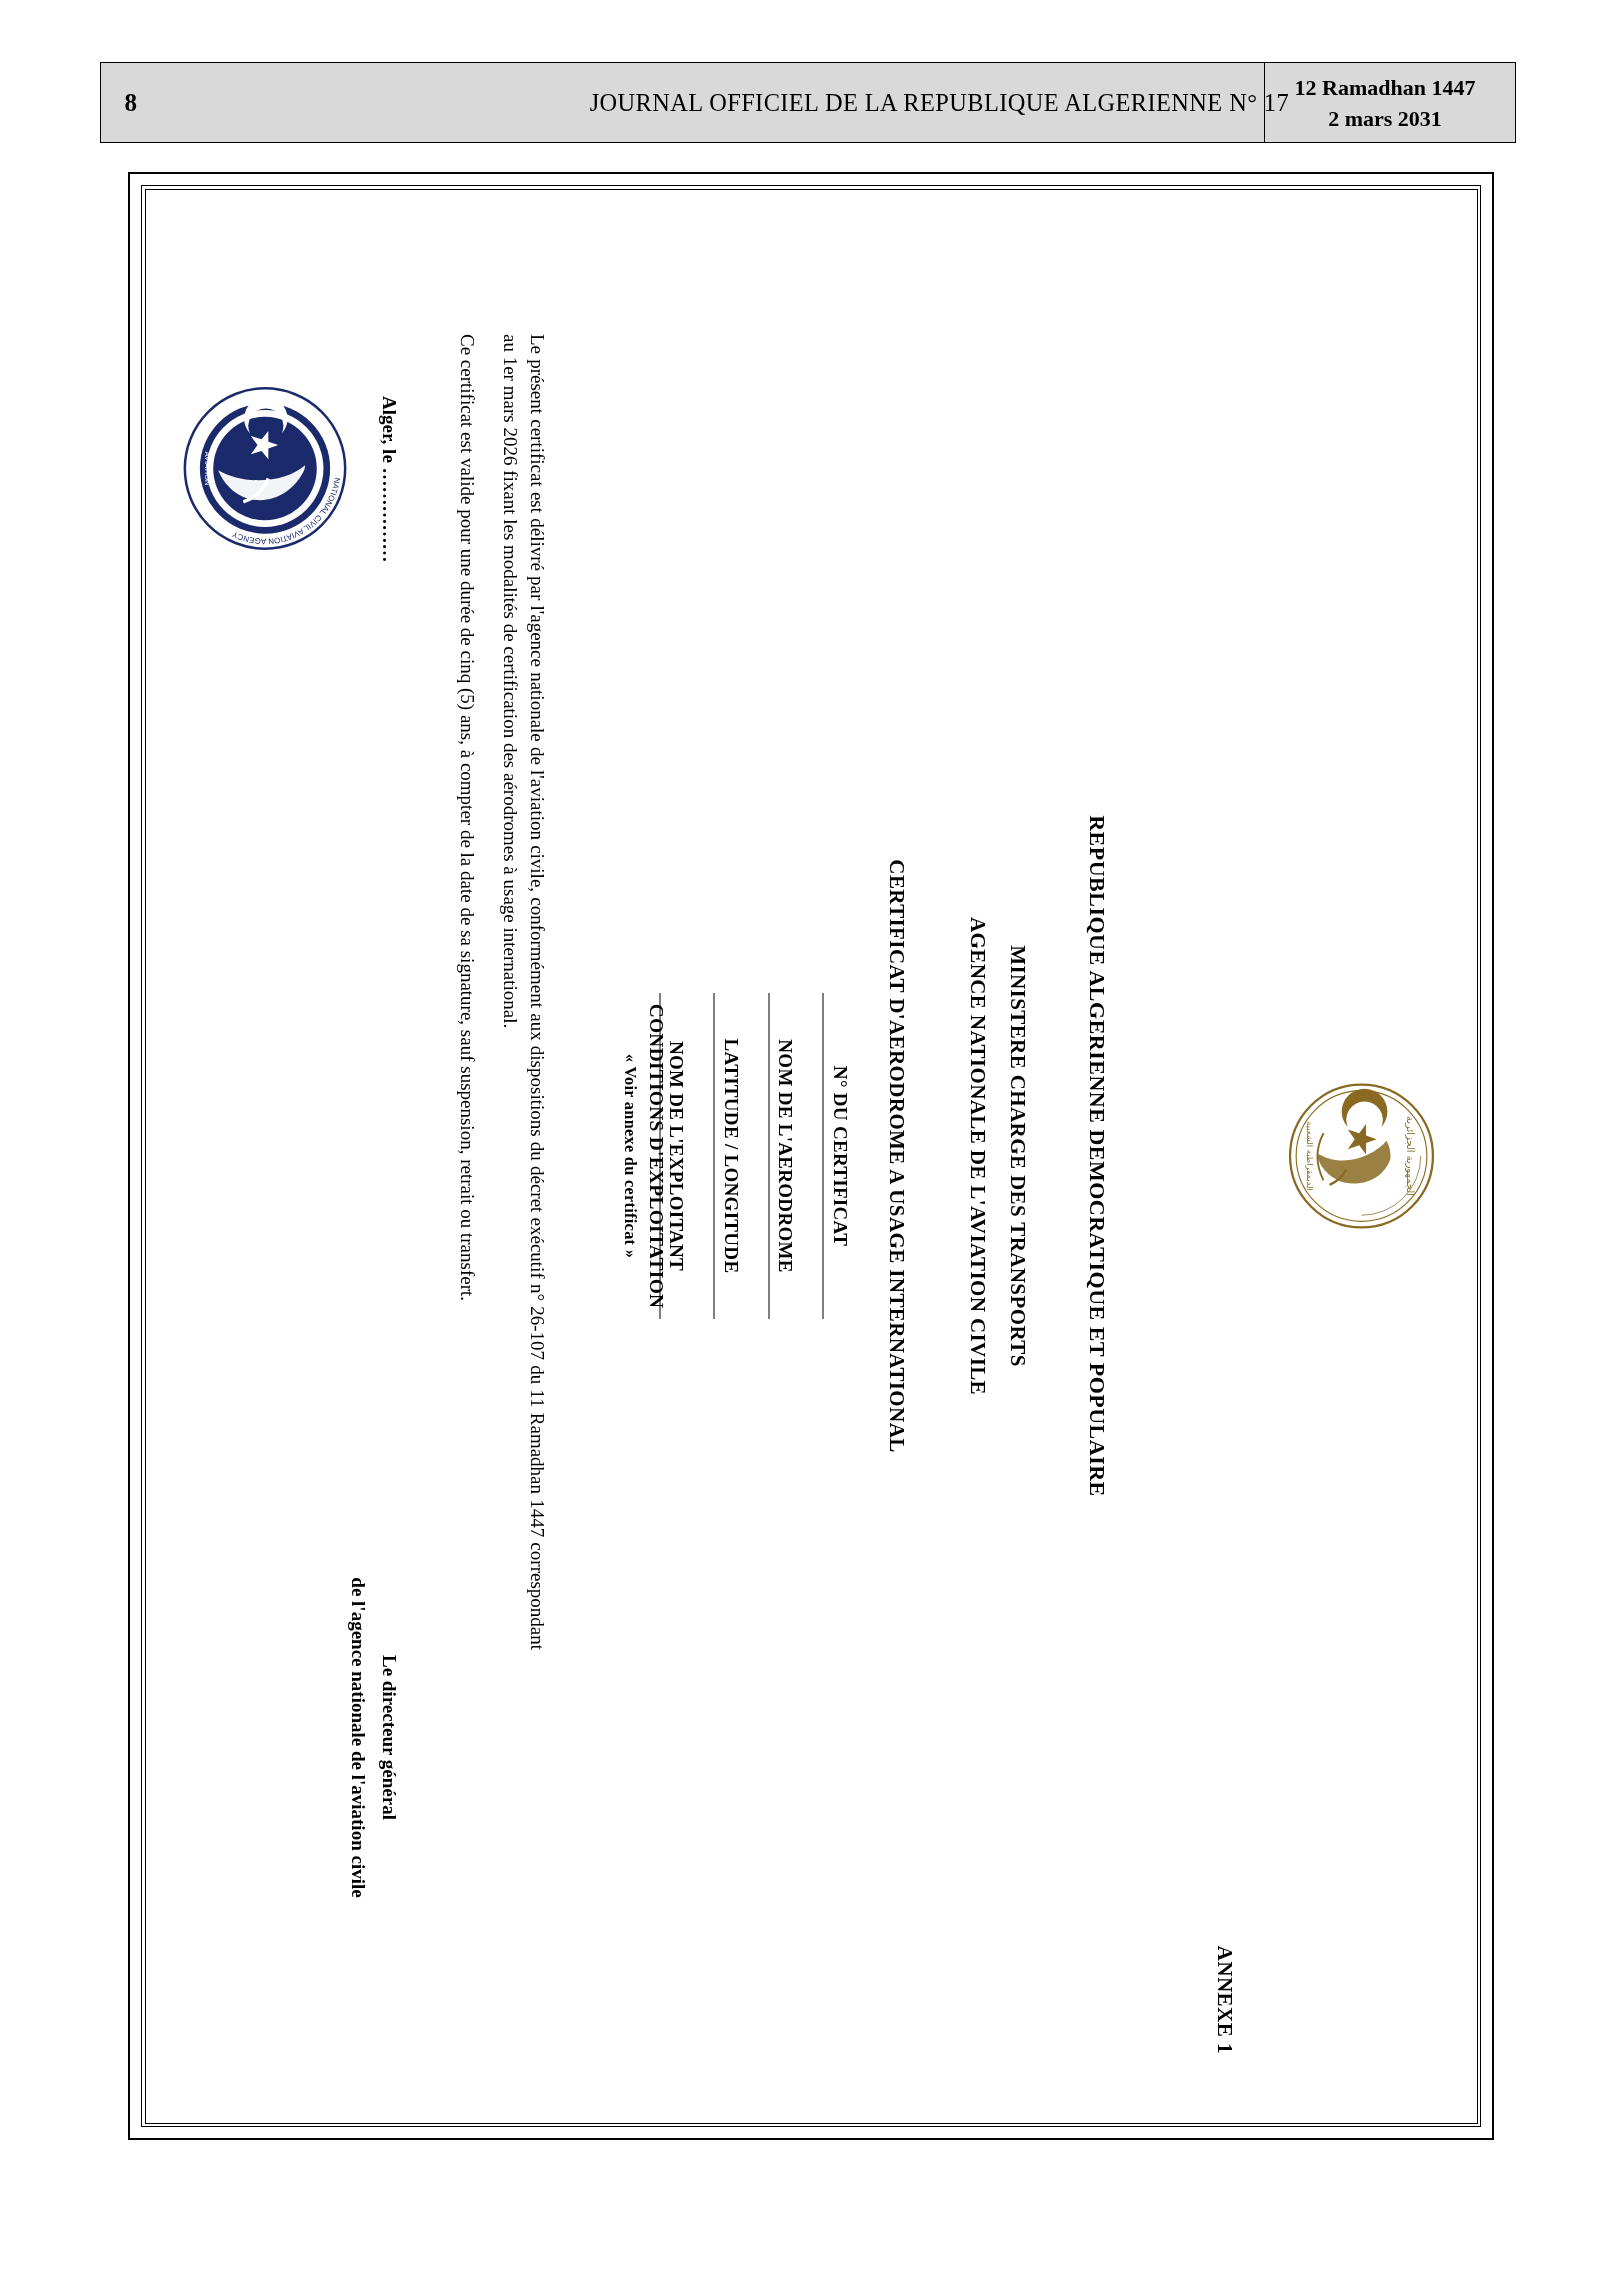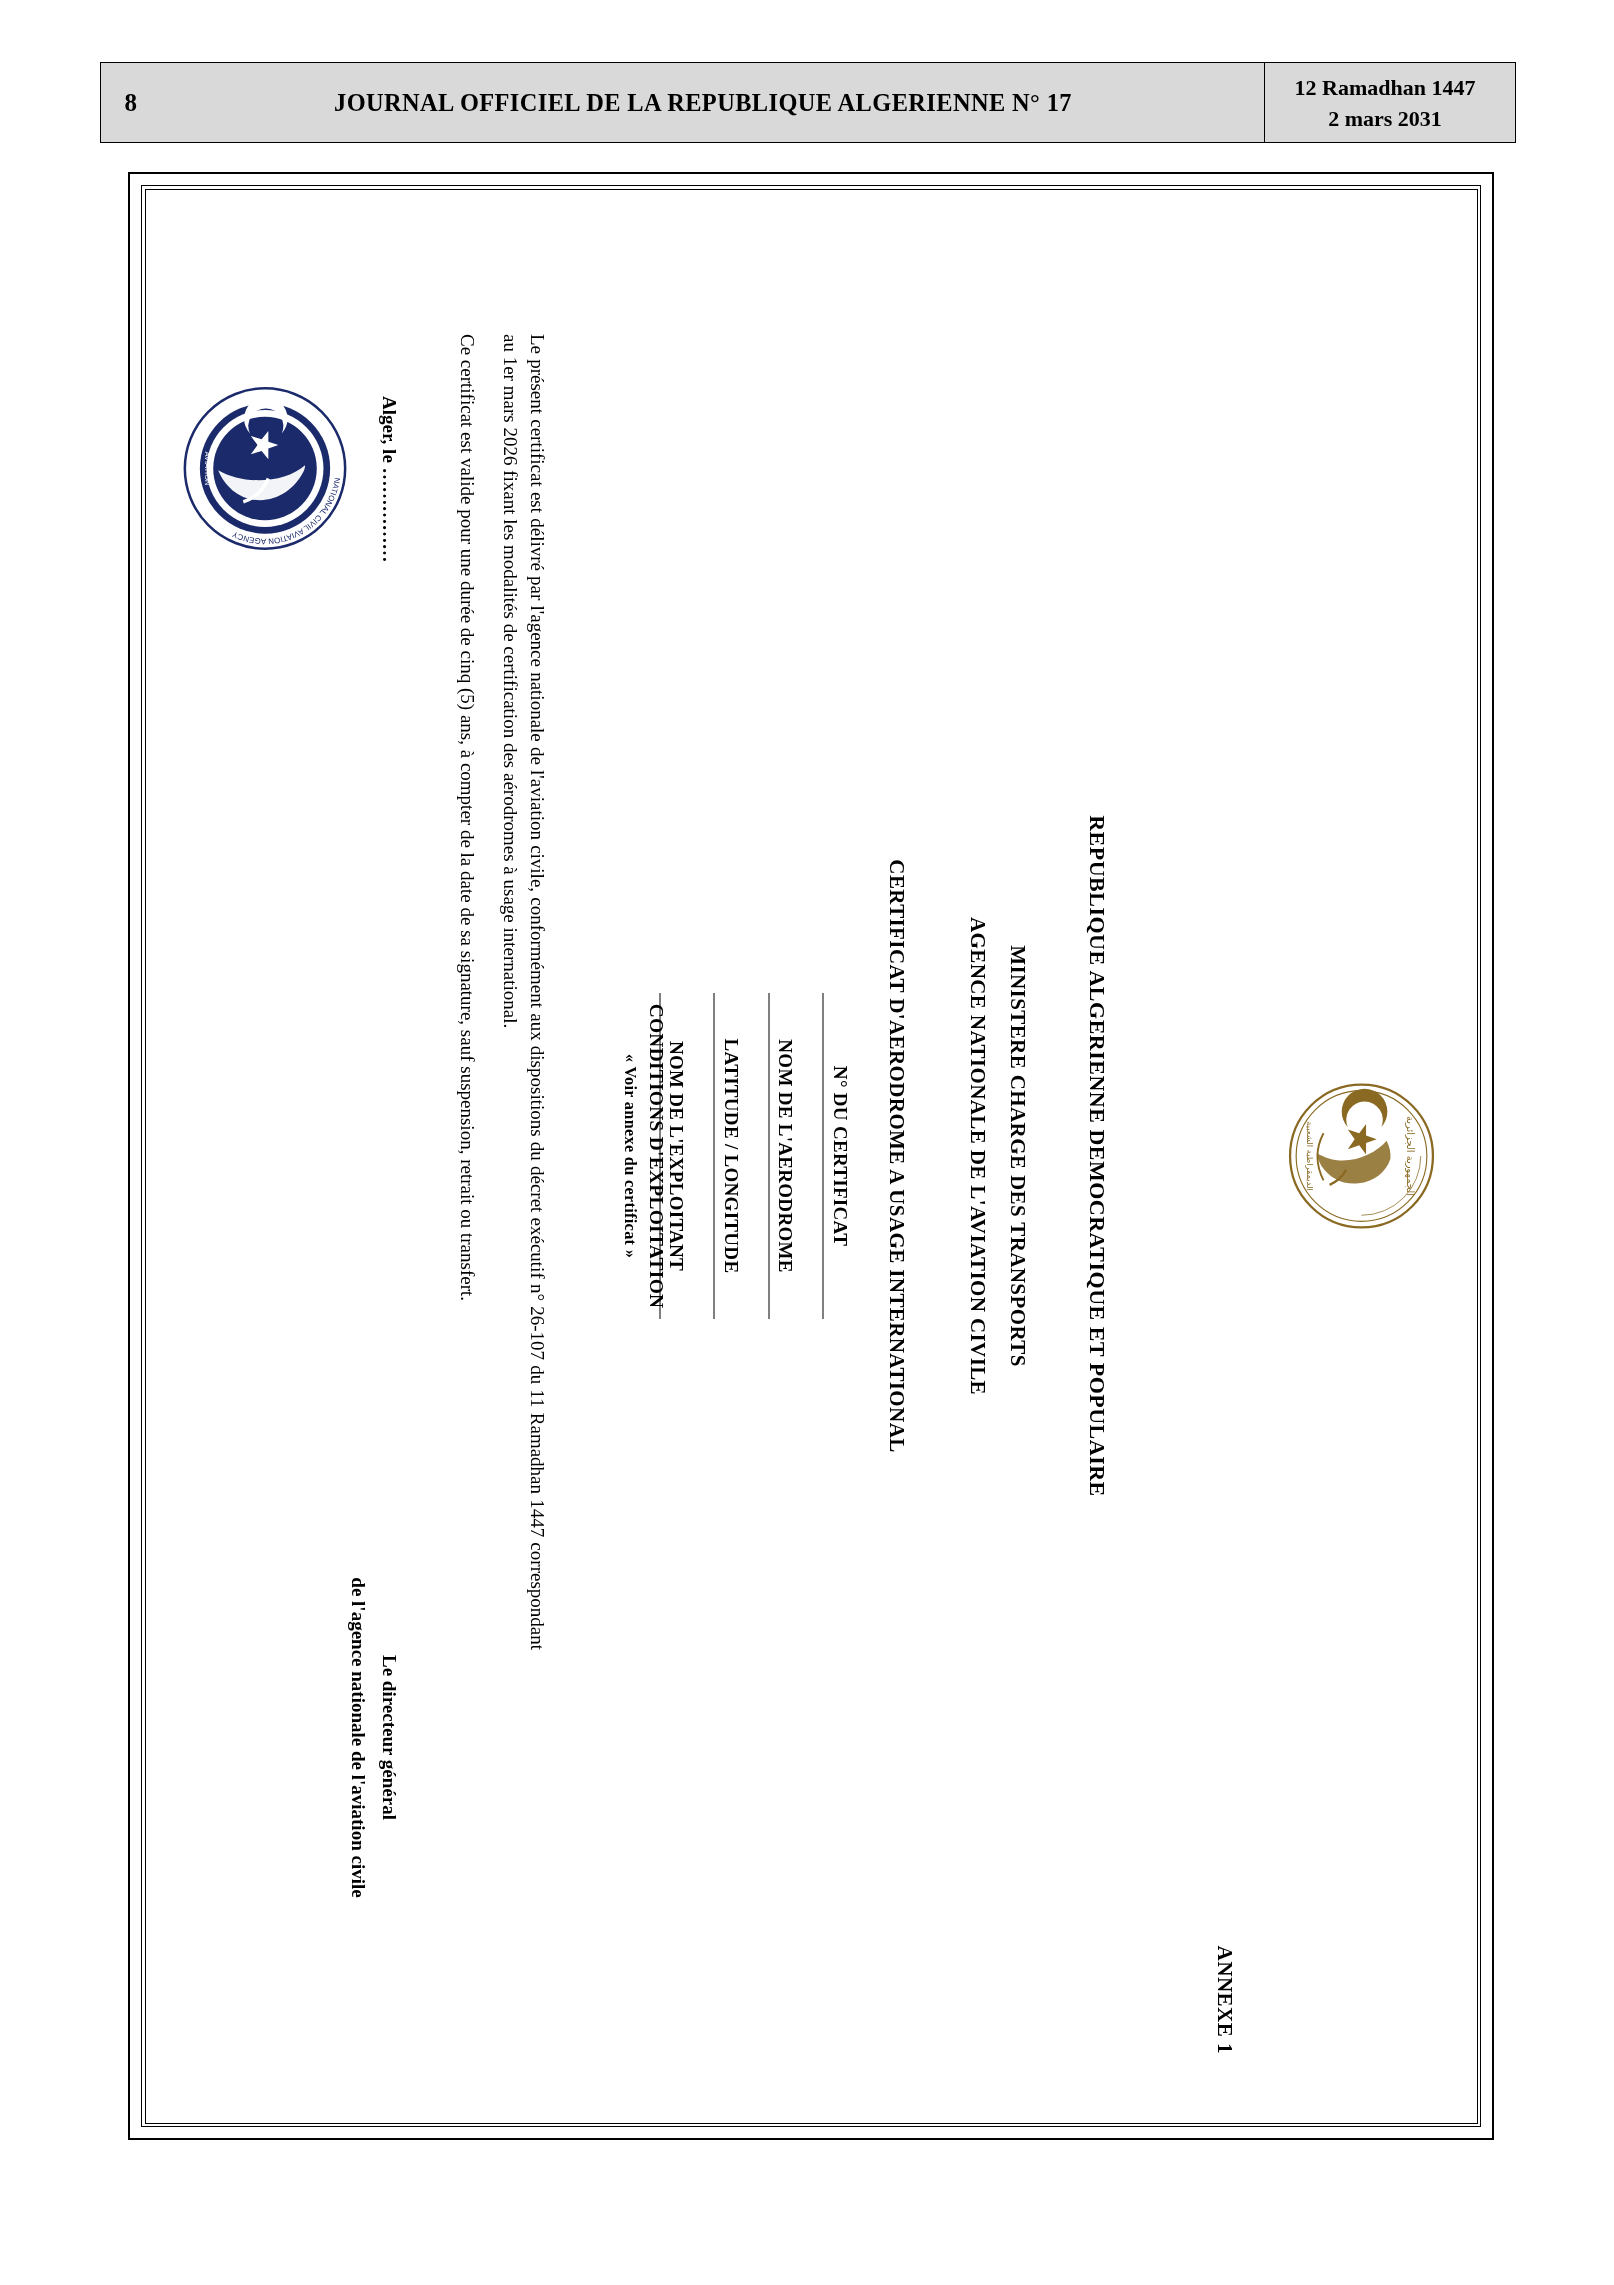--- a/index.html
+++ b/index.html
@@ -34,23 +34,23 @@
     transform: translateY(-50%);
     font-size: 25px;
     font-weight: bold;
   }
   .page-header .jtitle {
     position: absolute;
     left: 0;
     right: 0;
     top: 50%;
     transform: translateY(-50%);
-    text-align: center;
+    text-align: right;
     font-size: 24.4px;
-    font-weight: bold;
+    font-weight: normal;
     letter-spacing: 0.4px;
     padding-left: 16px;
     padding-right: 226px;
     box-sizing: border-box;
   }
   .page-header .datebox {
     position: absolute;
     right: 14.5px;
     top: 9px;
     width: 231px;

